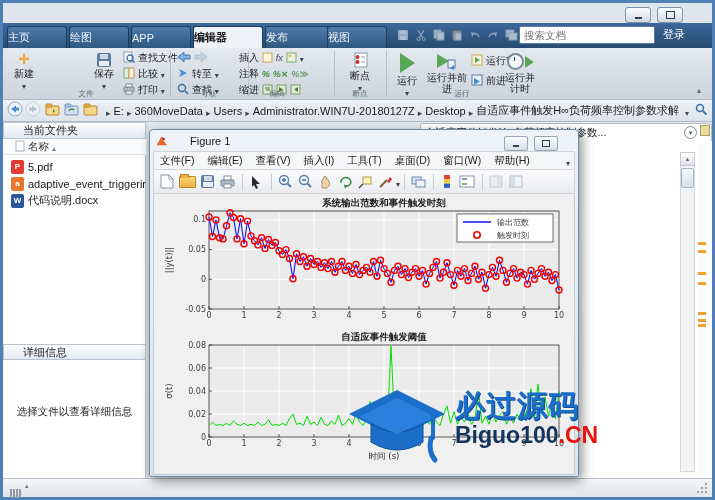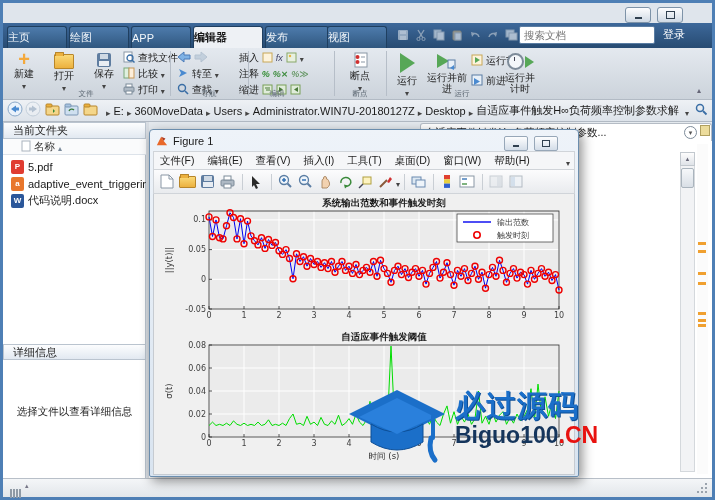--- a/index.html
+++ b/index.html
@@ -42,23 +42,23 @@
   .clock-ic::before{content:"";position:absolute;left:5px;top:2px;width:1.5px;height:4px;background:#445;}
   .pct{color:#2e8b2e;font-weight:bold;font-size:9px;font-style:italic;}
   .fx{font-style:italic;font-size:9px;color:#446;}
   
   .addressbar{left:0;top:97px;width:709px;height:22px;background:linear-gradient(#eef1f5,#dde3ea);border-bottom:1px solid #b2bac4;display:flex;align-items:center;padding:0 4px;}
   .crumb{font-size:11px;color:#1a1a1a;white-space:nowrap;}
   .crumb-sep{margin:0 3px;}
   .crumb-sep::after{content:"▸";font-size:9px;color:#444;}
   
   .content{left:0;top:119px;width:709px;height:356px;background:#fff;}
-  .panel-hdr{background:linear-gradient(#fcfdfe,#e2e9f1);border:1px solid #bac4cf;font-size:11px;color:#222;display:flex;align-items:center;padding-left:9px;}
+  .panel-hdr{background:linear-gradient(#fcfdfe,#e2e9f1);border:1px solid #bac4cf;font-size:11px;color:#222;display:flex;align-items:center;padding-left:19px;}
   .leftpanel{left:0;top:0;width:143px;height:356px;background:#fff;border-right:1px solid #bac4cf;}
-  .namerow{left:0;top:17px;width:143px;height:16px;background:#fafbfc;border-bottom:1px solid #dde3ea;display:flex;align-items:center;font-size:10.5px;color:#333;padding-left:18px;}
+  .namerow{left:0;top:17px;width:143px;height:16px;background:#fafbfc;border-bottom:1px solid #dde3ea;display:flex;align-items:center;font-size:10.5px;color:#333;padding-left:12px;}
   .sort::after{content:"▴";font-size:8px;color:#7a8a9a;margin-left:3px;}
   .filerow{left:0;height:17px;width:143px;display:flex;align-items:center;font-size:11px;color:#1a1a1a;padding-left:8px;white-space:nowrap;overflow:hidden;}
   .fic{width:13px;height:14px;border-radius:2px;margin-right:4px;flex:0 0 auto;display:inline-flex;align-items:center;justify-content:center;color:#fff;font-size:8px;font-weight:bold;}
   .fic.pdf{background:#e03c31;}
   .fic.asv{background:#e8762c;}
   .fic.doc{background:#2b579a;}
   .splitter{left:143px;top:0;width:3px;height:356px;background:#d8dde3;}
   
   .editor{left:146px;top:0;width:563px;height:356px;background:#fff;}
   .tabbar{left:0;top:0;width:563px;height:19px;background:#e4e9ee;border-bottom:1px solid #b8c0c8;}
@@ -68,21 +68,21 @@
   .circ-caret::after{content:"▾";font-size:7px;color:#555;}
   .scrolltrack{left:531px;top:30px;width:15px;height:320px;background:#f2f3f5;border:1px solid #d4d8dc;}
   .scrollbtn{left:531px;top:30px;width:15px;height:14px;background:linear-gradient(#fdfdfd,#dfe3e8);border:1px solid #c2c8ce;font-size:6px;color:#667;display:flex;align-items:center;justify-content:center;}
   .scrollthumb{left:532px;top:46px;width:13px;height:20px;background:linear-gradient(#f6f8fa,#d9dfe6);border:1px solid #aab4bd;border-radius:2px;}
   .markstrip{left:548px;top:22px;width:11px;height:330px;background:#fbfbfb;}
   .omark{position:absolute;left:1px;width:8px;height:3px;background:#f0a030;}
   .tansq{left:551px;top:3px;width:10px;height:11px;background:#ecdc9c;border:1px solid #b0a060;}
   
   .figwin{left:146px;top:7px;width:430px;height:348px;background:linear-gradient(#eef3f9,#d9e4f0);border:1px solid #6b8dad;border-radius:4px 4px 2px 2px;box-shadow:3px 4px 12px rgba(0,0,0,.45);z-index:5;}
   .figtitle{left:0;top:0;width:428px;height:21px;display:flex;align-items:center;padding-left:6px;}
-  .figtitle .t-text{font-size:11px;color:#1a1a1a;margin-left:5px;}
+  .figtitle .t-text{font-size:11px;color:#1a1a1a;margin-left:22px;}
   .figbtn{height:13px;border:1px solid #97a7b8;border-radius:2px;background:linear-gradient(#fdfdfe,#d3dde8);display:inline-flex;align-items:center;justify-content:center;margin-left:2px;}
   .figmenu{left:3px;top:21px;width:422px;height:19px;background:#f5f6f8;border:1px solid #d0d4d9;display:flex;align-items:center;padding-left:6px;}
   .fmitem{font-size:10.5px;color:#222;margin-right:13px;white-space:nowrap;}
   .figtools{left:3px;top:40px;width:422px;height:24px;background:linear-gradient(#fcfcfd,#e9ebee);border:1px solid #d0d4d9;border-top:none;display:flex;align-items:center;padding-left:4px;}
   .tico{width:18px;height:18px;display:inline-flex;align-items:center;justify-content:center;margin-right:2px;}
   .tsep{width:1px;height:16px;background:#c9ced4;margin:0 4px;}
   .figbody{left:3px;top:64px;width:422px;height:281px;background:#f0f0f0;border:1px solid #c6cbd1;border-top:none;}
   svg text{font-family:"DejaVu Sans","Liberation Sans",sans-serif;}
   .tick{font-size:8px;fill:#404040;}
   .ptitle{font-size:9.5px;font-weight:bold;fill:#1a1a1a;}
@@ -195,21 +195,20 @@
           <line x1="8" y1="8" x2="11.5" y2="11.5" stroke="#3a6ea5" stroke-width="1.8"></line>
         </svg>
     </div>
     <span class="abs login">登录</span>
   </div>
 
   <div class="abs ribbon">
 
     <div class="abs" style="left:0;top:0;width:166px;height:52px;">
       <div class="bigbtn" style="left:2px;"><span class="plus-ic">+</span><span class="lbl">新建</span><span class="caret"></span></div>
-      <div class="bigbtn" style="left:42px;"><span class="mini folder-ic" style="margin:4px auto 2px;display:block;width:18px;height:13px;"></span><span class="lbl">打开</span><span class="caret"></span></div>
       <div class="bigbtn" style="left:82px;"><span class="mini disk-ic" style="margin:3px auto 2px;display:block;"></span><span class="lbl">保存</span><span class="caret"></span></div>
       <div class="smallrow" style="left:120px;top:3px;">
           <span class="mini"><svg width="12" height="12">
               <rect x="1" y="1" width="8" height="10" fill="#fff" stroke="#8a97a5"></rect>
               <circle cx="7" cy="7" r="3" fill="none" stroke="#3a6ea5" stroke-width="1.3"></circle>
               <line x1="9" y1="9" x2="11.5" y2="11.5" stroke="#3a6ea5" stroke-width="1.5"></line>
             </svg></span>
           <span>查找文件</span>
         </div>
       <div class="smallrow" style="left:120px;top:19px;"><span class="mini"><svg width="12" height="12">

